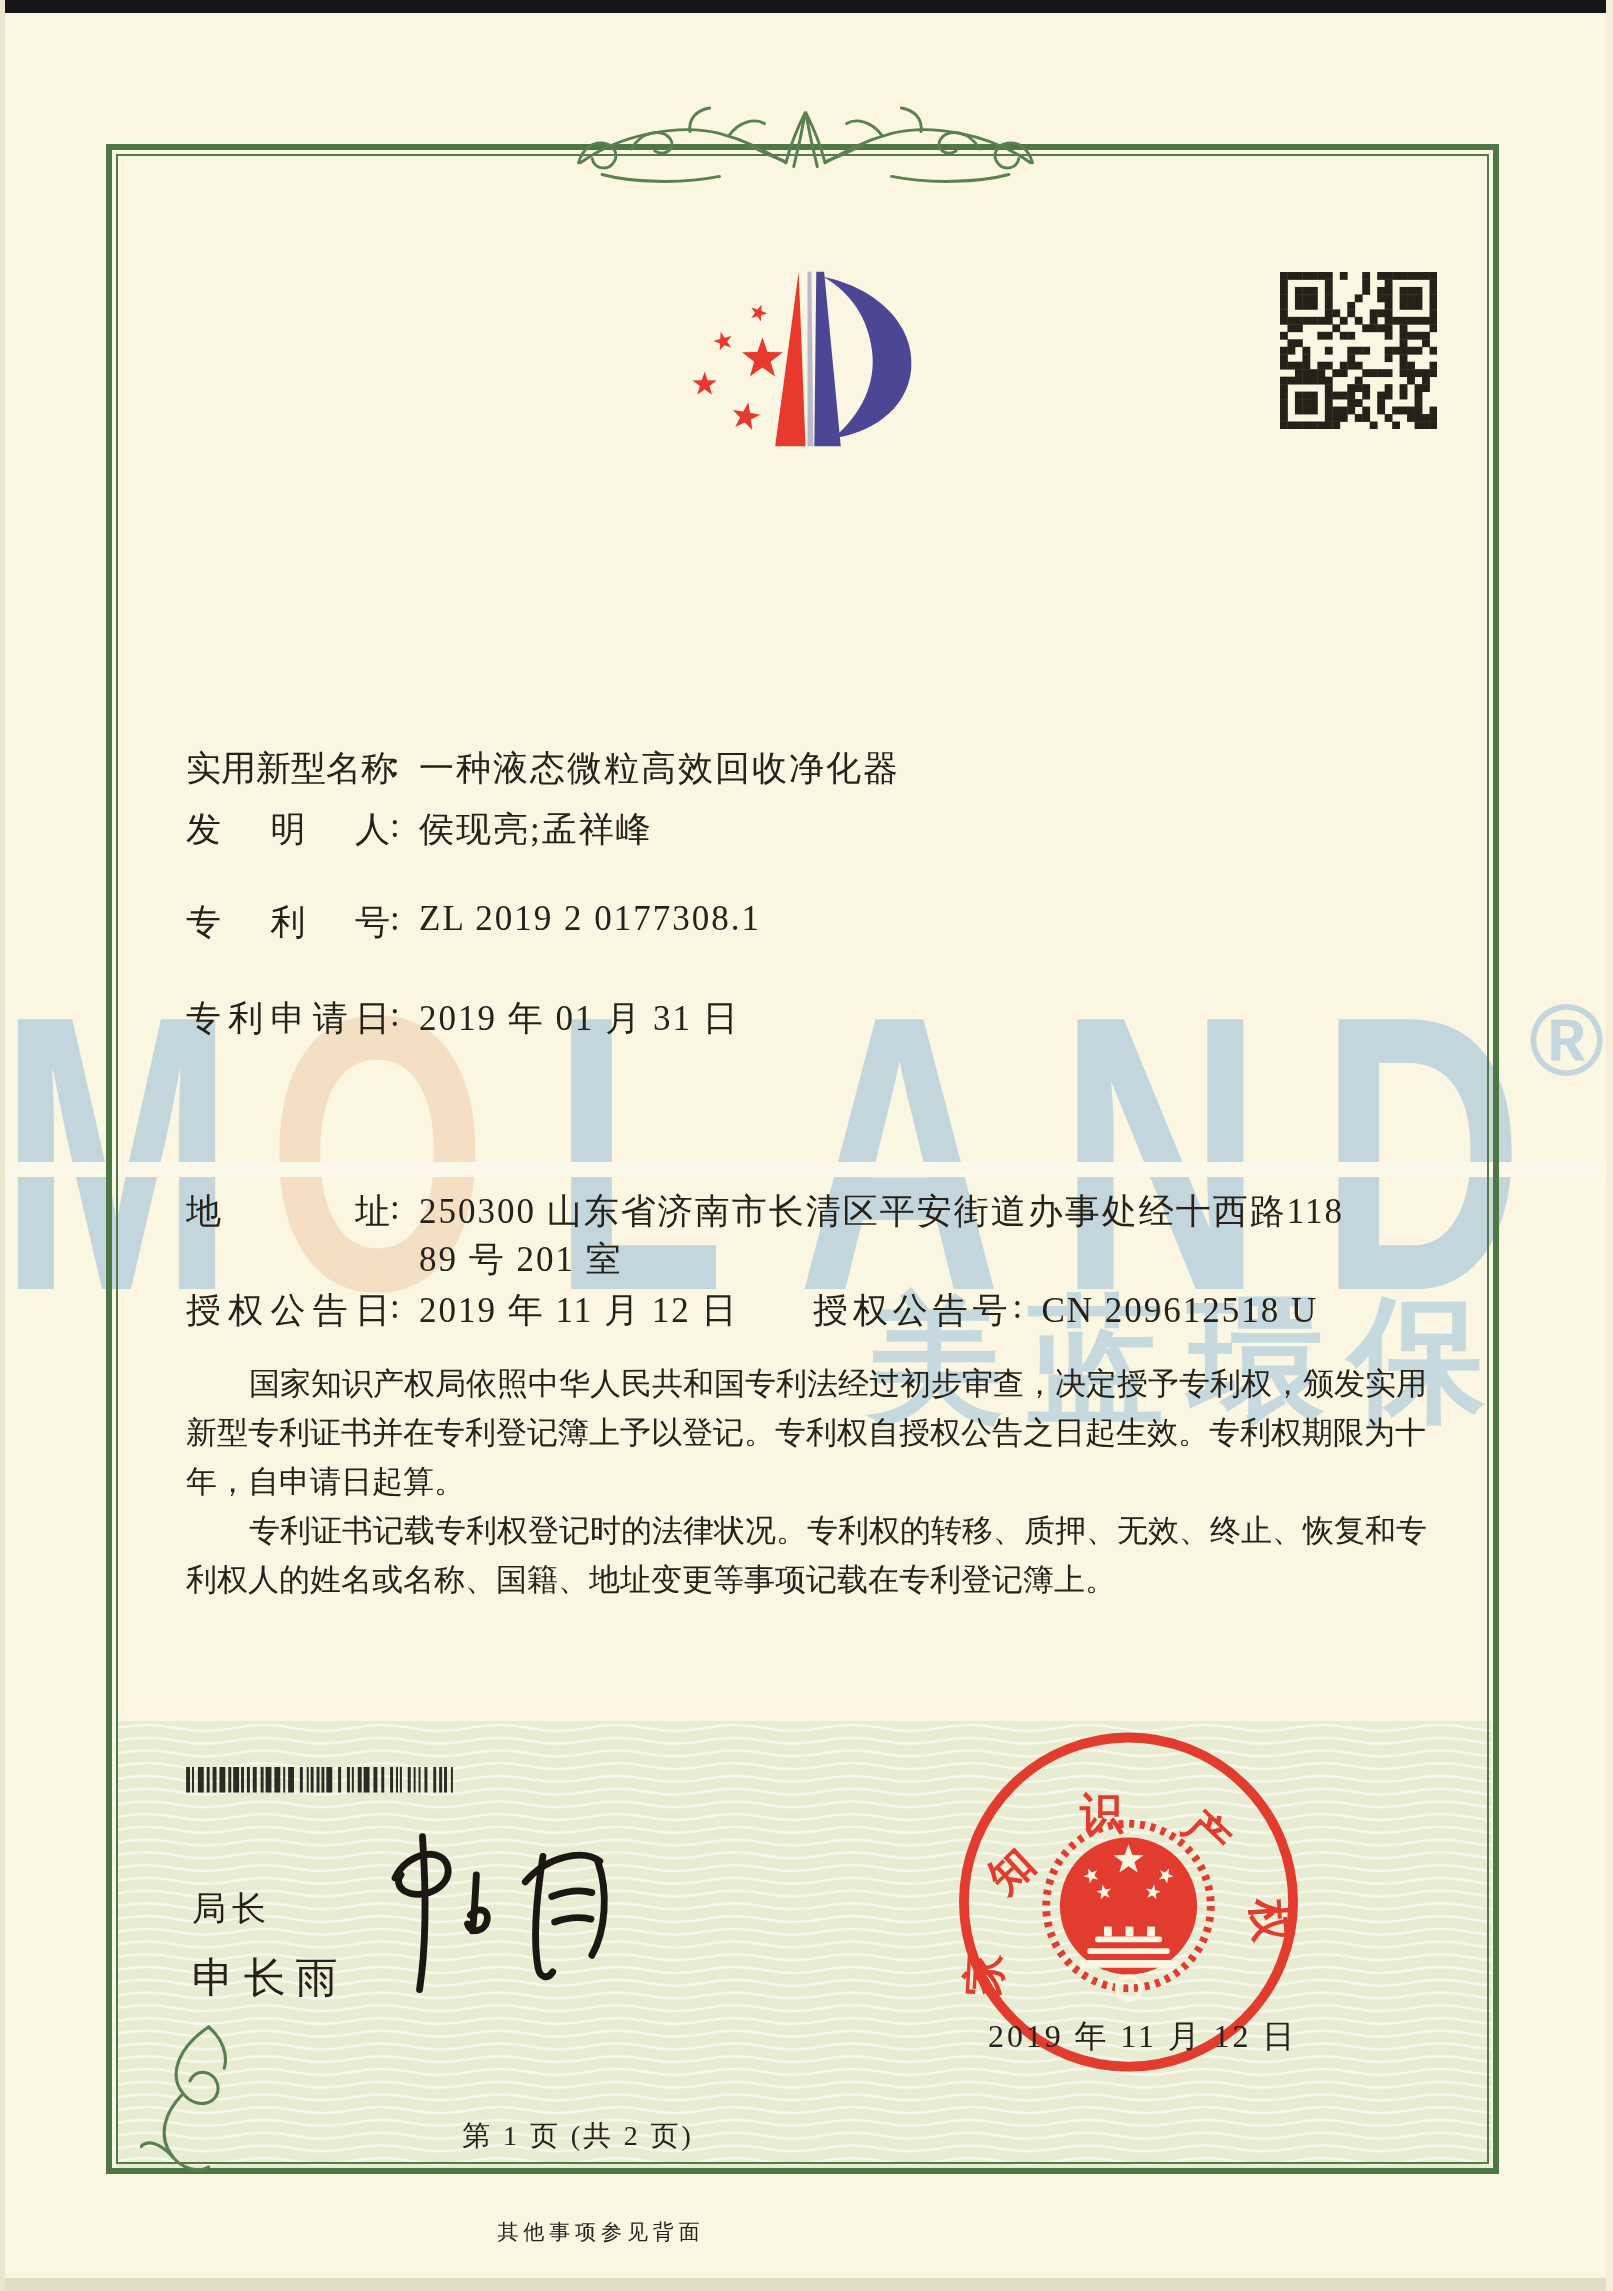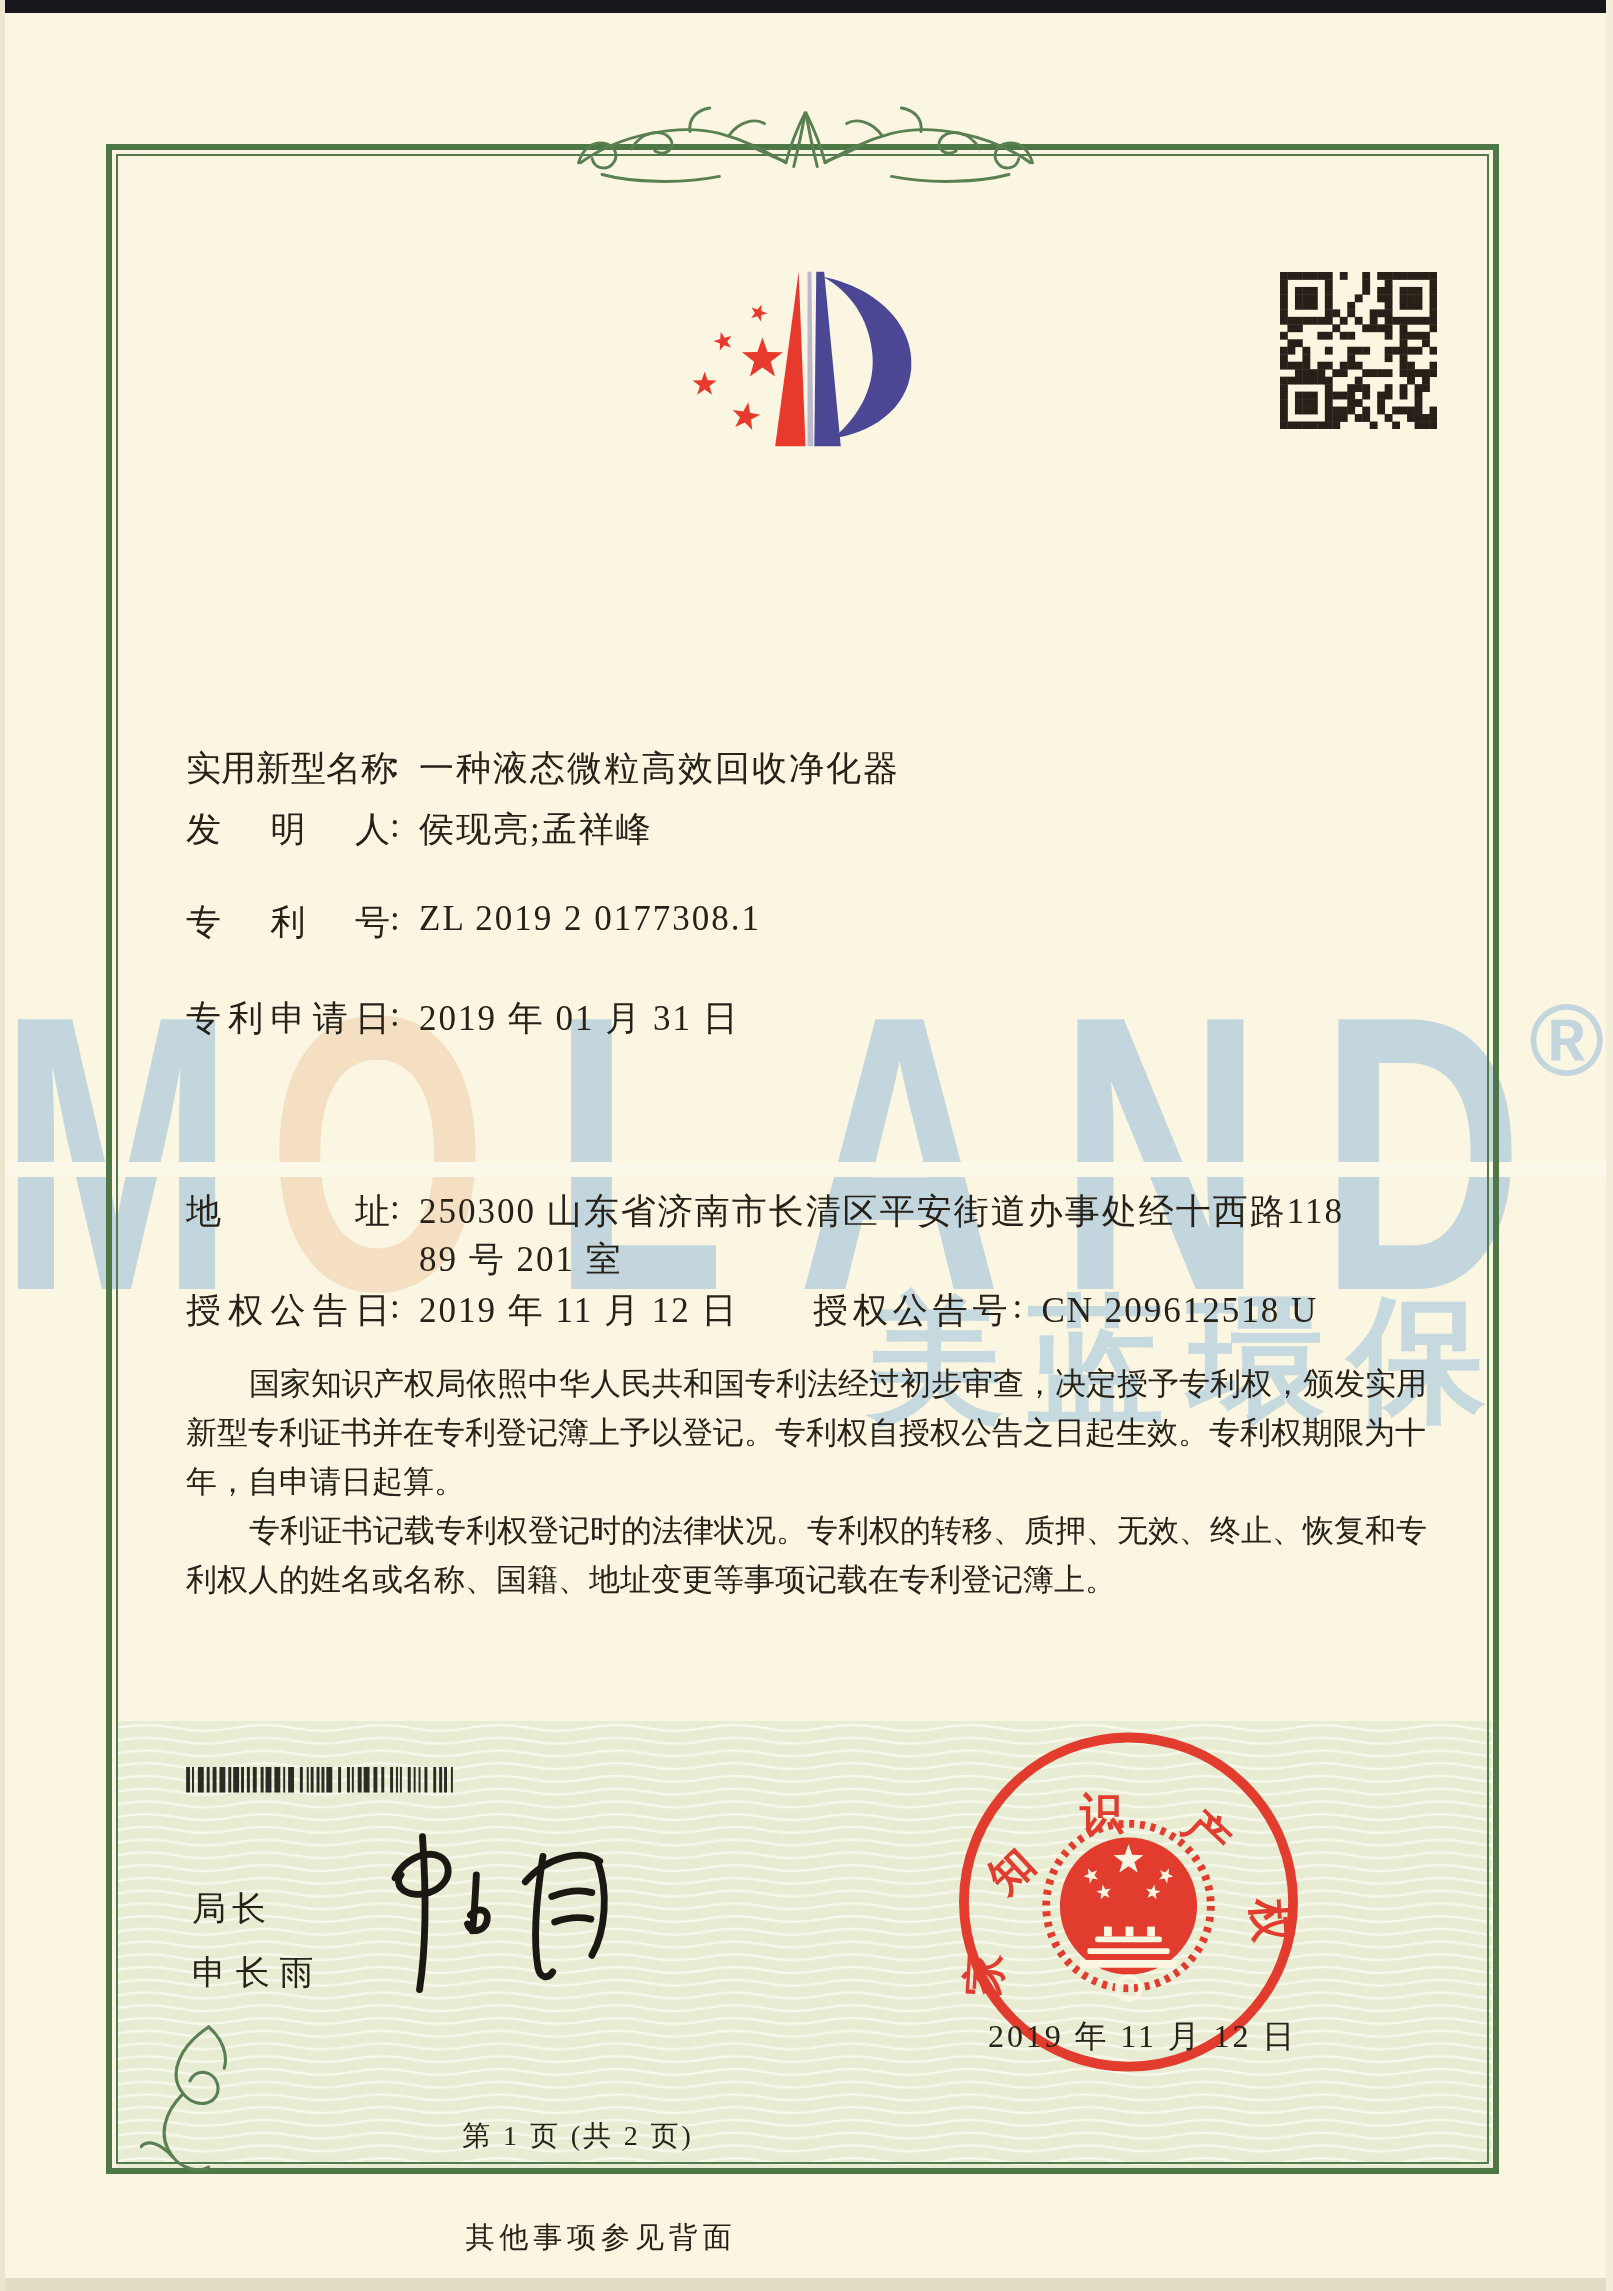--- a/index.html
+++ b/index.html
@@ -52,30 +52,30 @@
 
   
   .paras{position:absolute;left:186px;top:1359px;width:1264px;font-size:31px;line-height:49px;z-index:10;}
   .paras p{margin:0;text-indent:63px;}
 
   
   .barcode{position:absolute;left:186px;top:1767px;z-index:10;}
 
   
   .officer-title{position:absolute;left:192px;top:1886px;font-size:34px;letter-spacing:5.9px;z-index:10;}
-  .officer-name{position:absolute;left:192px;top:1950px;font-size:34px;letter-spacing:9.8px;z-index:10;}
+  .officer-name{position:absolute;left:192px;top:1950px;font-size:42px;letter-spacing:9.8px;z-index:10;}
   .signature{position:absolute;left:351px;top:1821px;z-index:11;}
 
   
   .seal{position:absolute;left:912px;top:1703px;z-index:12;}
   .seal-date{position:absolute;left:988px;top:2015px;font-size:32px;letter-spacing:2.9px;z-index:13;white-space:nowrap;}
 
   
   .page-num{position:absolute;left:578px;top:2117px;transform:translateX(-50%);font-size:28px;letter-spacing:2.9px;z-index:10;white-space:nowrap;}
-  .back-note{position:absolute;left:601px;top:2218px;transform:translateX(-50%);font-size:29px;letter-spacing:4.9px;z-index:10;white-space:nowrap;}
+  .back-note{position:absolute;left:601px;top:2218px;transform:translateX(-50%);font-size:21px;letter-spacing:4.9px;z-index:10;white-space:nowrap;}
 </style>
 </head>
 <body>
 
 <div class="page">
 
   <div class="wm-row">
     <span class="wm-letter">M</span>
     <span class="wm-letter o">O</span>
     <span class="wm-letter">L</span>

